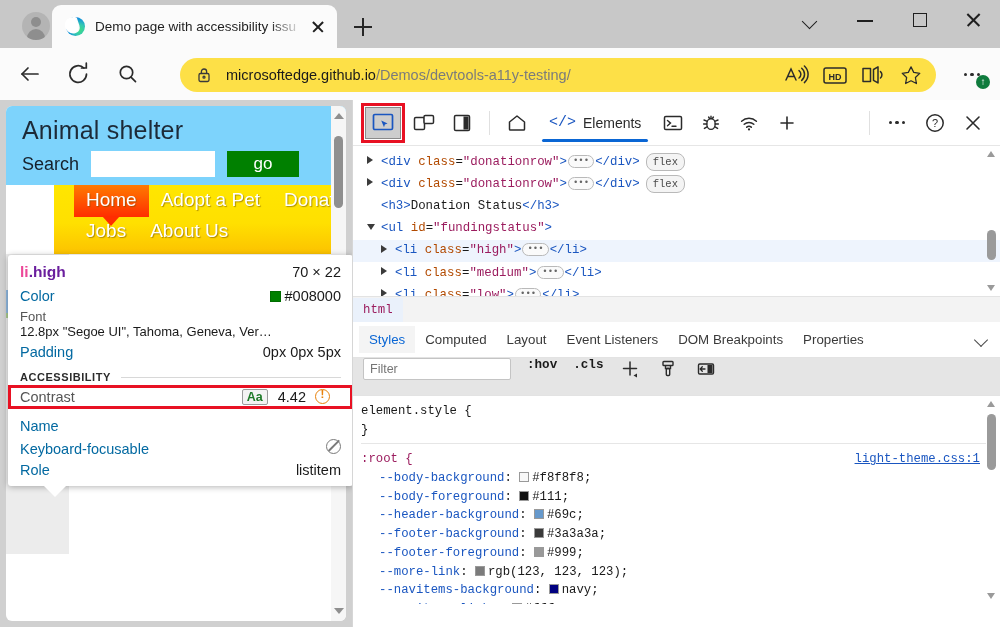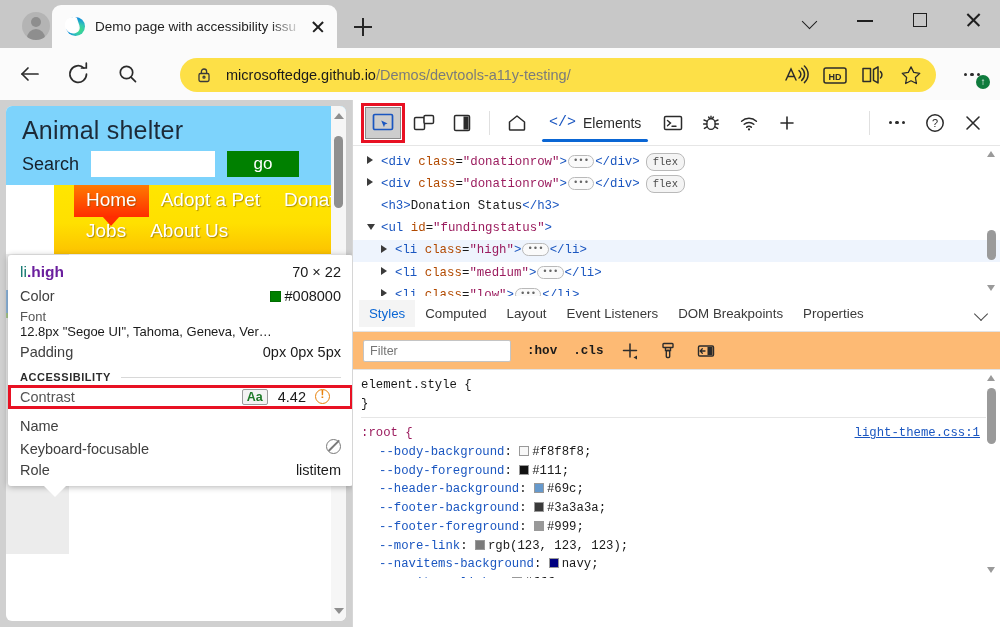--- a/index.html
+++ b/index.html
@@ -166,24 +166,24 @@
     background: #ffffff; border-radius: 3px;
     box-shadow: 0 1px 6px rgba(0,0,0,.30); padding: 8px 12px 6px 12px;
     font-family: "Liberation Sans", sans-serif;
   }
   .insp::after {
     content: ""; position: absolute; left: 36px; bottom: -11px;
     width: 0; height: 0; border-left: 11px solid transparent;
     border-right: 11px solid transparent; border-top: 11px solid #ffffff;
   }
   .insp-row { display: flex; align-items: baseline; font-size: 14.5px; padding: 2.5px 0; }
-  .insp-row .k { color: #404040; }
+  .insp-row .k { color: #0369a1; }
   .insp-row .v { margin-left: auto; color: #1a1a1a; }
   .insp-hdr { display: flex; align-items: baseline; padding-bottom: 4px; }
-  .sel-tag { color: #0f766e; font-weight: normal; font-size: 15.5px; }
+  .sel-tag { color: #ec4899; font-weight: bold; font-size: 15.5px; }
   .sel-cls { color: #6b1f9e; font-weight: bold; font-size: 15.5px; }
   .dims { margin-left: auto; font-size: 14.5px; color: #1a1a1a; }
   .swatch { display: inline-block; width: 11px; height: 11px; background: #008000;
             margin-right: 4px; vertical-align: -1px; border: 1px solid rgba(0,0,0,.15); }
   .font-row { display: flex; font-size: 13px; padding: 2.5px 0; flex-direction: column; }
   .font-row .k { color: #555555; margin-right: 14px; }
   .font-row .v { color: #1a1a1a; white-space: nowrap; overflow: hidden; }
   .a11y-hdr { display: flex; align-items: center; margin-top: 9px; margin-bottom: 2px; }
   .a11y-hdr span { font-size: 11px; letter-spacing: .55px; font-weight: bold; color: #2b2b2b; }
   .a11y-hdr .rule { flex: 1 1 auto; height: 1px; background: #d8d8d8; margin-left: 10px; }
@@ -286,22 +286,22 @@
   
   .sidetabs { height: 36px; display: flex; align-items: center; border-bottom: 1px solid #e3e3e3;
               background: #ffffff; padding-left: 6px; }
   .stab { font-size: 13.3px; color: #3a3a3a; padding: 6px 10px; cursor: pointer; }
   .stab.active { color: #0a66d4; background: #f4f4f4; }
   .chev-more { margin-left: auto; margin-right: 14px; width: 10px; height: 10px;
     border-right: 1.5px solid #4a4a4a; border-bottom: 1.5px solid #4a4a4a;
     transform: rotate(45deg); cursor: pointer; }
 
   
-  .filterrow { height: 38px; display: flex; align-items: center; padding-left: 10px;
-               border-bottom: 1px solid #e3e3e3; background: #fdba74; }
+  .filterrow { height: 38px; display: flex; align-items: flex-start; padding-left: 10px;
+               border-bottom: 1px solid #e3e3e3; background: #e5e5e5; }
   .filter-input { width: 148px; height: 22px; border: 1px solid #c4c4c4; border-radius: 2px;
                   font-size: 12.5px; padding: 0 6px; color: #8d8d8d; background: #fff; }
   .fl-btn { font-family: "Liberation Mono", monospace; font-size: 12.6px; color: #1a1a1a;
             font-weight: bold; margin-left: 16px; cursor: pointer; }
   .fl-ic { margin-left: 16px; width: 22px; height: 22px; position: relative; cursor: pointer; }
 
   
   .cssview { position: relative; height: 208px; overflow: hidden;
              font-family: "Liberation Mono", monospace; font-size: 12.3px;
              color: #1a1a1a; padding: 6px 0 0 8px; line-height: 1.52; }
@@ -622,20 +622,23 @@
         <span class="arrow"></span><span class="tg">&lt;li </span><span class="at">class</span><span class="pk">=</span><span class="av">"low"</span><span class="tg">&gt;</span><span class="ellip">•••</span><span class="tg">&lt;/li&gt;</span>
       </div>
 
       <div class="dom-sb">
         <div class="up"></div>
         <div class="thumb"></div>
         <div class="dn"></div>
       </div>
     </div>
 
+    <div class="crumbbar">
+      <span class="crumb">html</span>
+    </div>
 
     <div class="sidetabs">
       <span class="stab active">Styles</span>
       <span class="stab">Computed</span>
       <span class="stab">Layout</span>
       <span class="stab">Event Listeners</span>
       <span class="stab">DOM Breakpoints</span>
       <span class="stab">Properties</span>
       <span class="chev-more"></span>
     </div>

